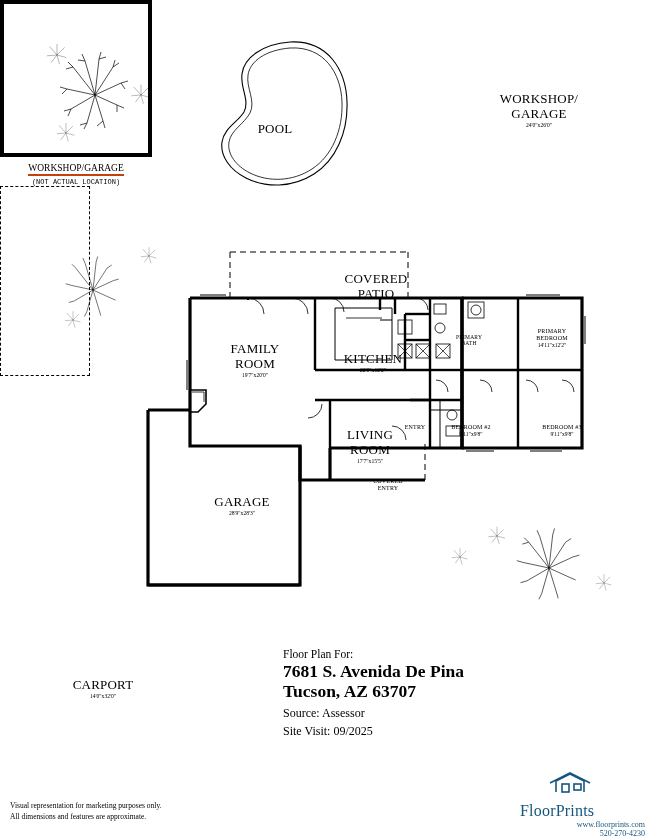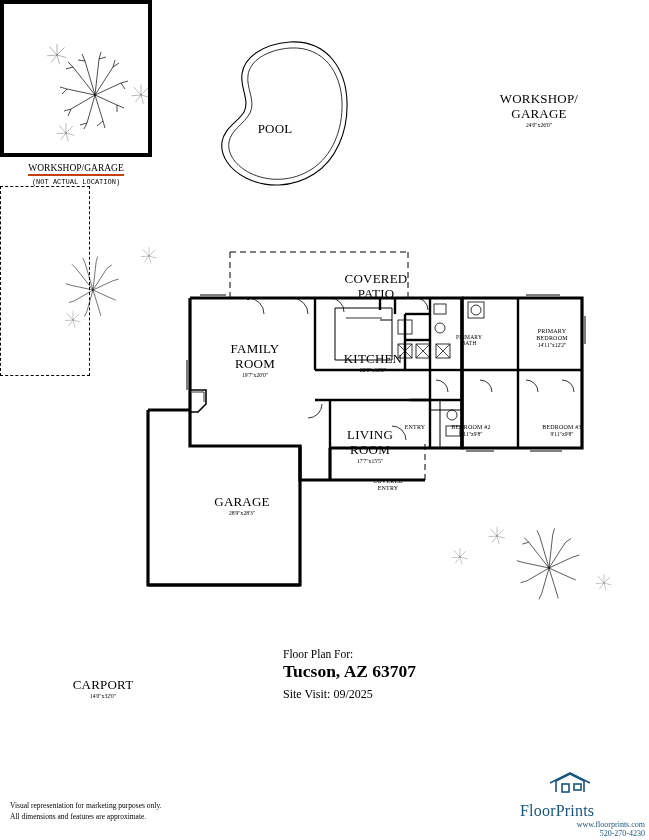--- a/index.html
+++ b/index.html
@@ -286,21 +286,23 @@
   </div>
 
   <div id="carport"></div>
   <div class="room" id="carport-label">
     <span class="nm">CARPORT</span>
     <span class="dim">14'0"x32'0"</span>
   </div>
 
   <div class="abs" id="titleblock">
     <div class="lbl">Floor Plan For:</div>
+    <div class="addr1">7681 S. Avenida De Pina</div>
     <div class="addr2">Tucson, AZ  63707</div>
+    <div class="row">Source:  Assessor</div>
     <div class="row">Site Visit:  09/2025</div>
   </div>
 
   <div class="abs" id="disclaimer">
     <div>Visual representation for marketing purposes only.</div>
     <div>All dimensions and features are approximate.</div>
   </div>
 
   <div class="abs" id="logo">
     <svg width="125" height="26" viewBox="0 0 125 26">

